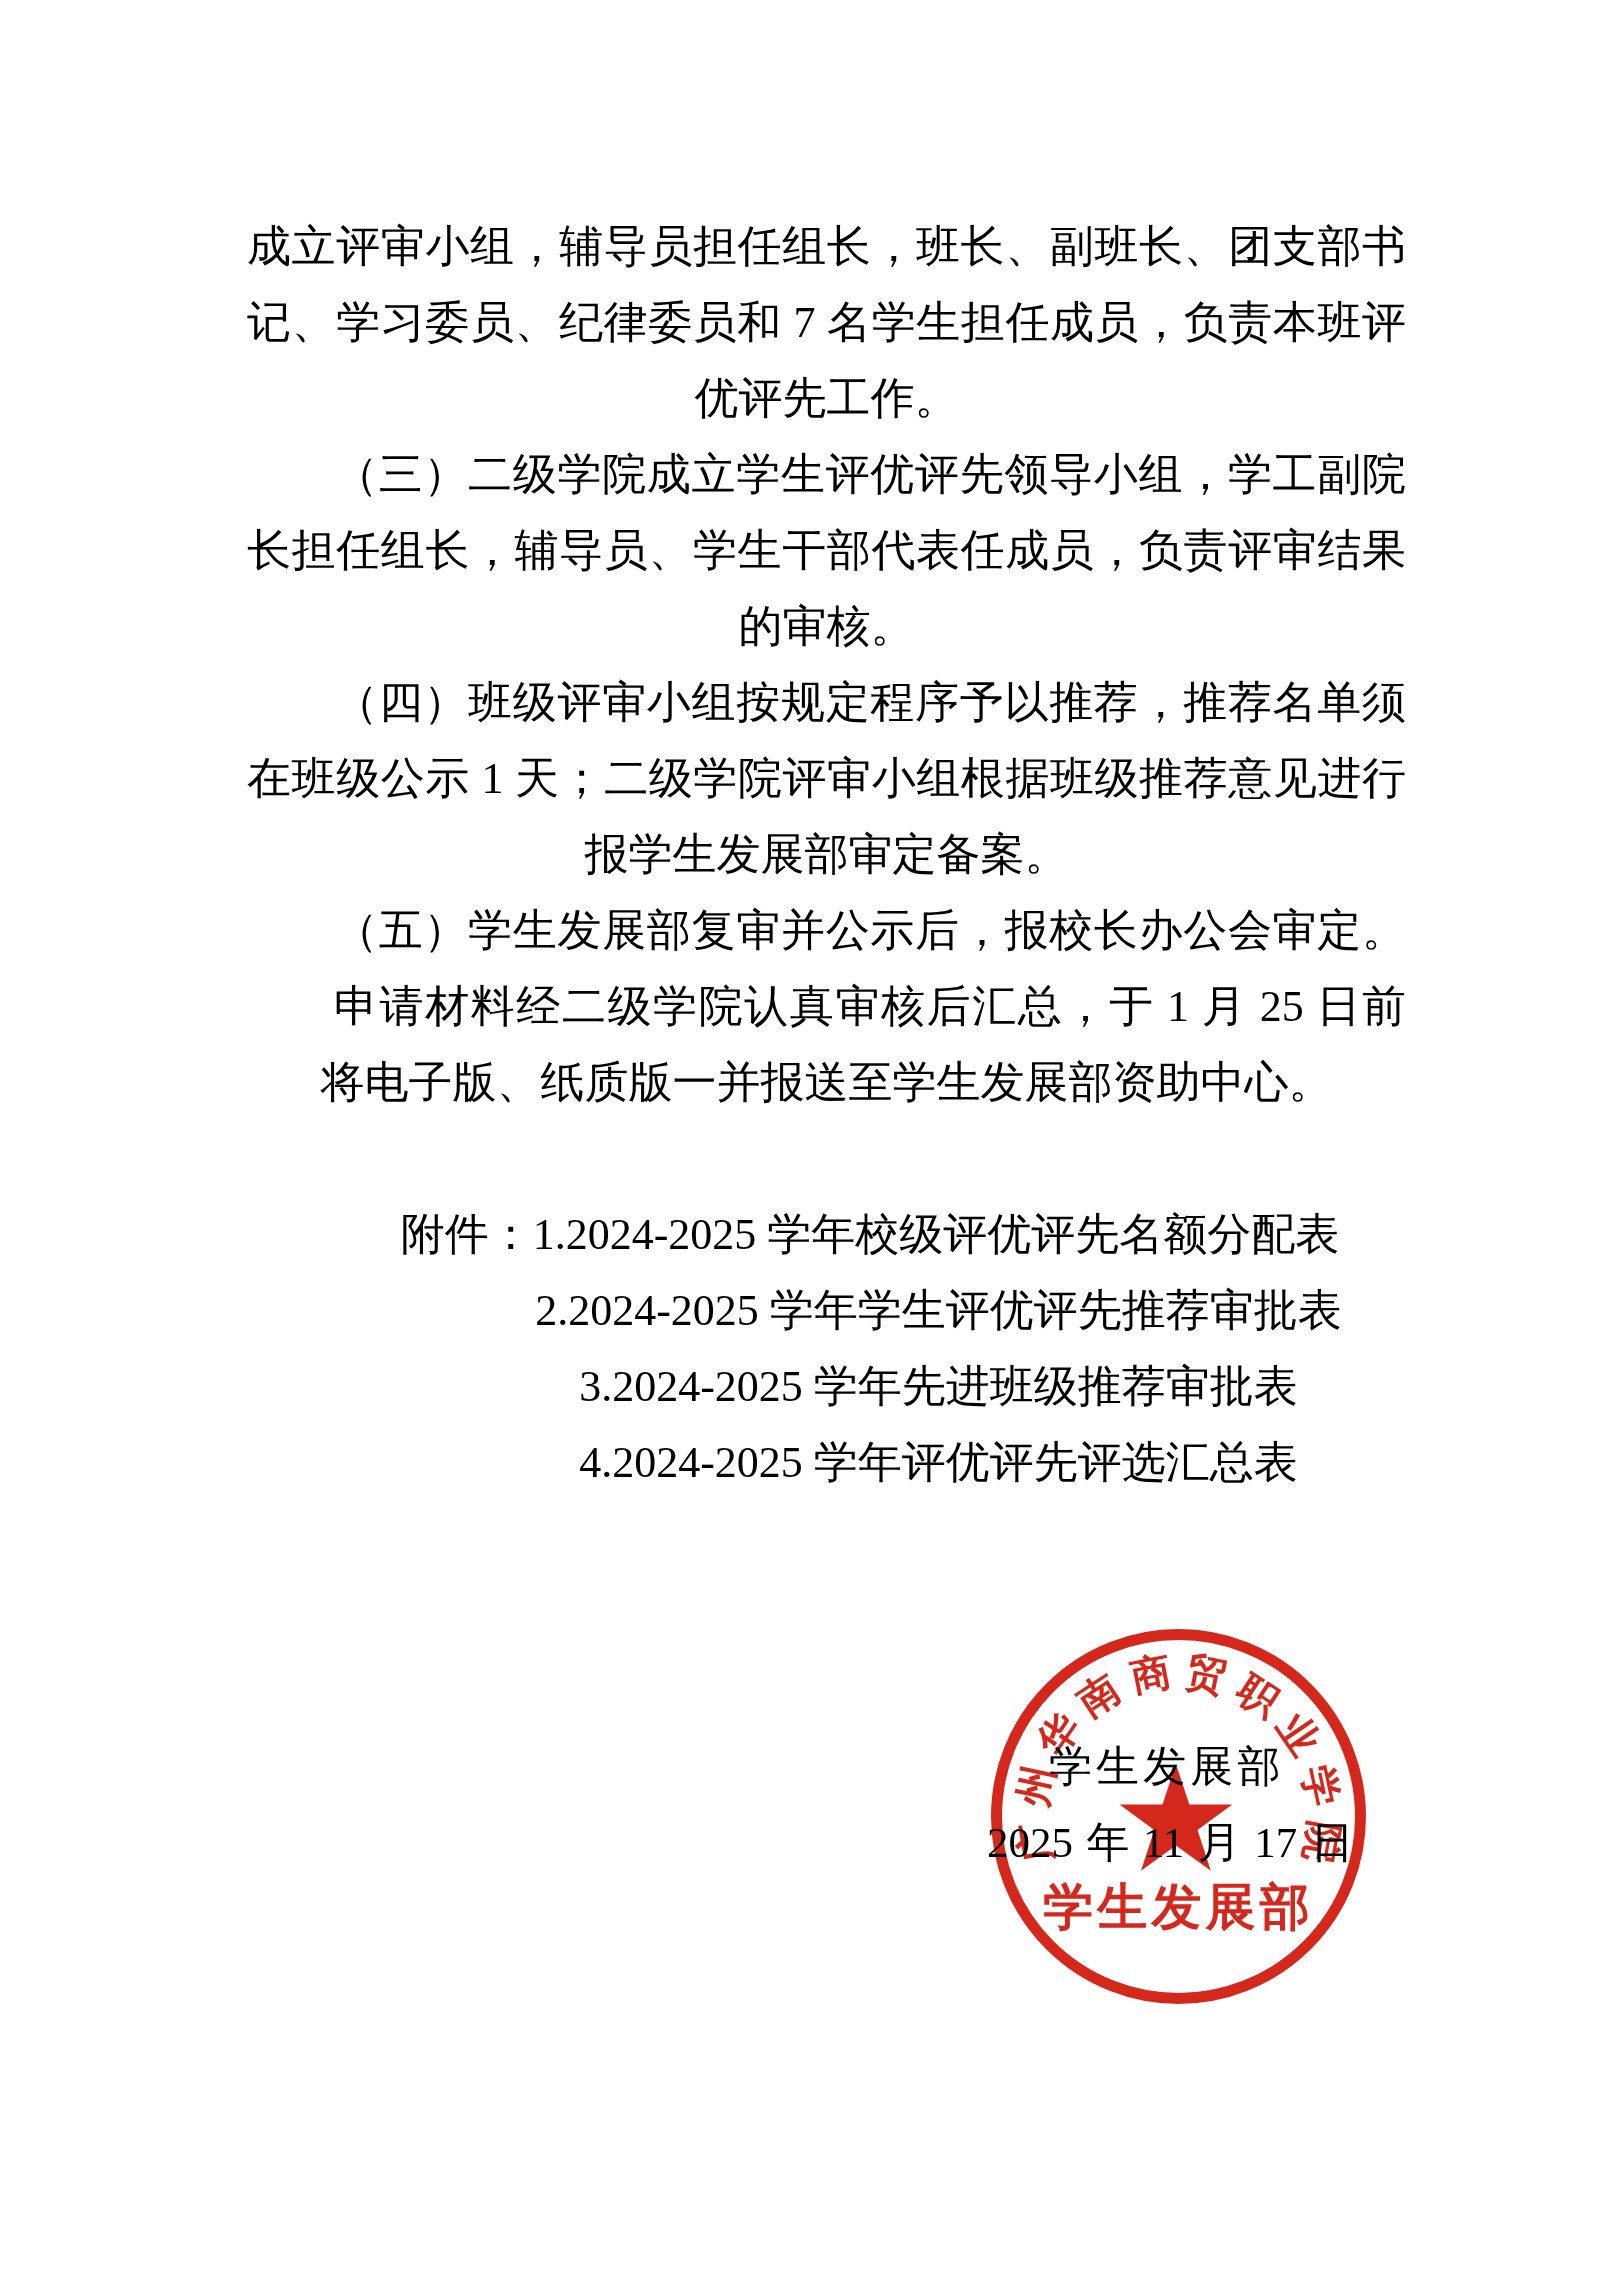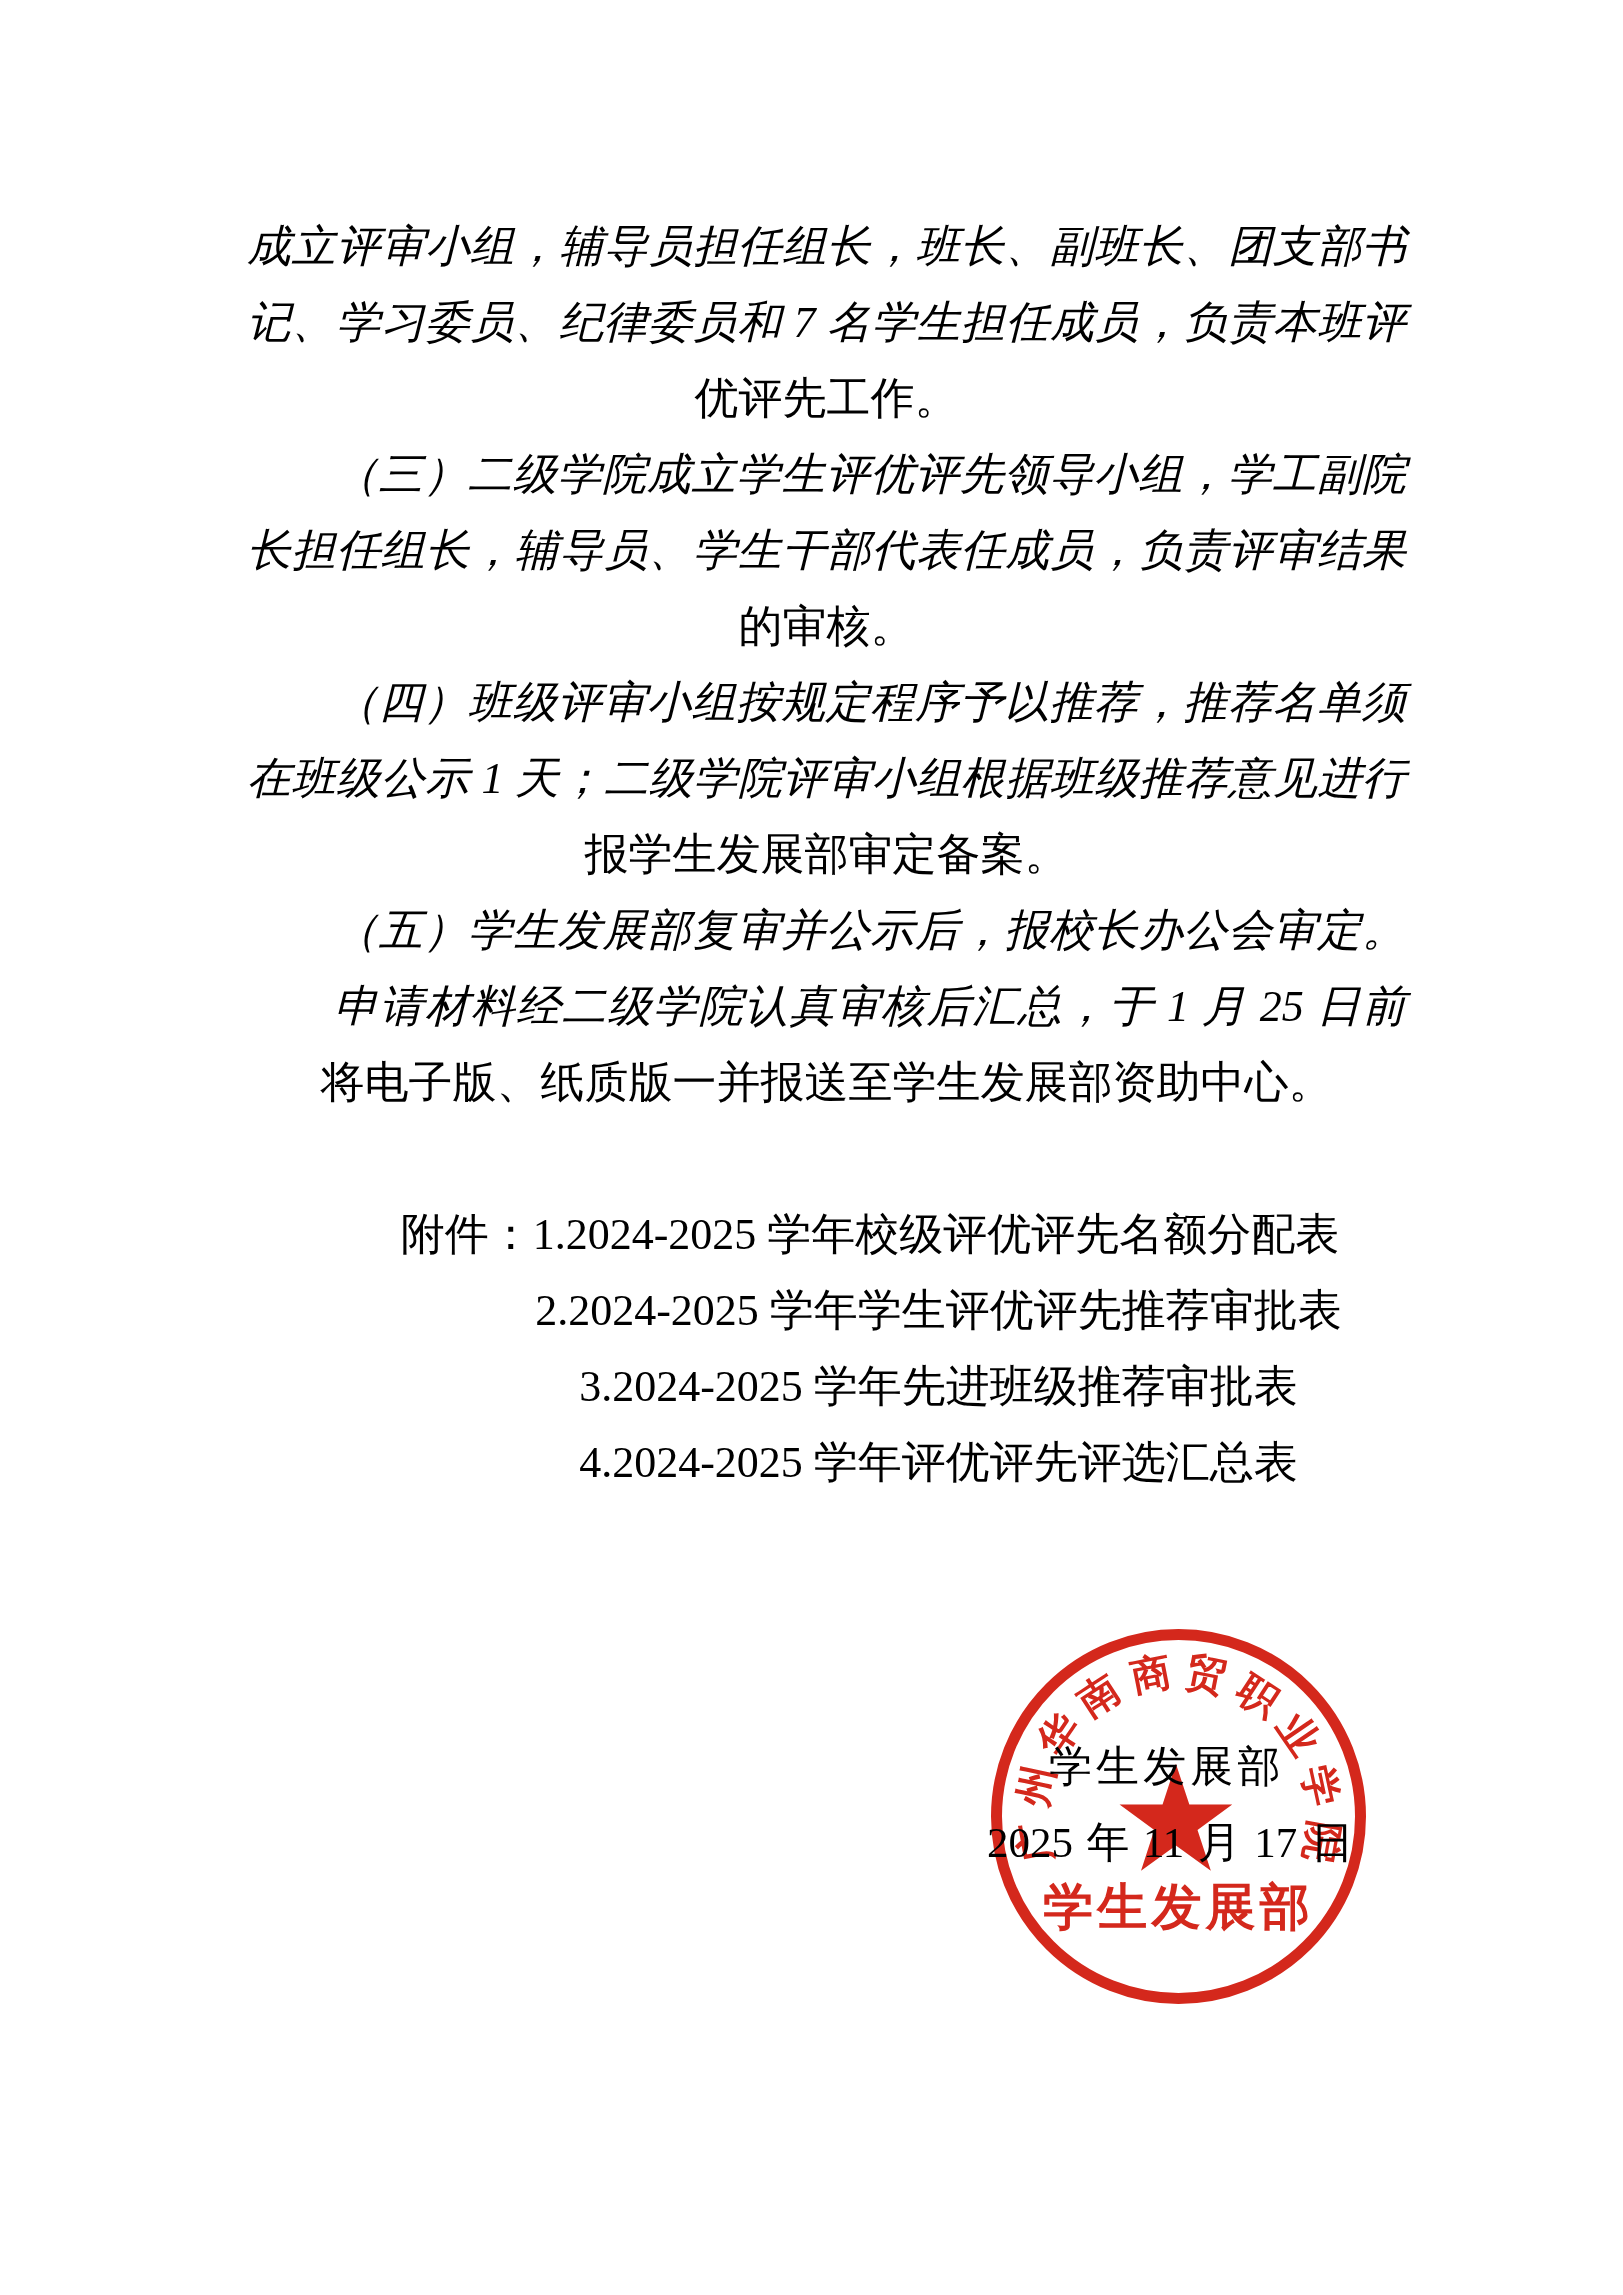--- a/index.html
+++ b/index.html
@@ -18,21 +18,20 @@
   }
   .line{
     height:76px;
     line-height:76px;
     white-space:normal;
     text-align:center;
   }
   .line.justify{
     text-align:justify;
     text-align-last:justify;
-    font-style:italic;
   }
   .line.indent{ text-indent:87px; }
   .line.attach-item{ padding-left:224px; }
   .line.heading{
     font-family:"Liberation Sans","DejaVu Sans",sans-serif;
     font-weight:bold;
     letter-spacing:1.4px;
   }
   
   .sig-dept{

